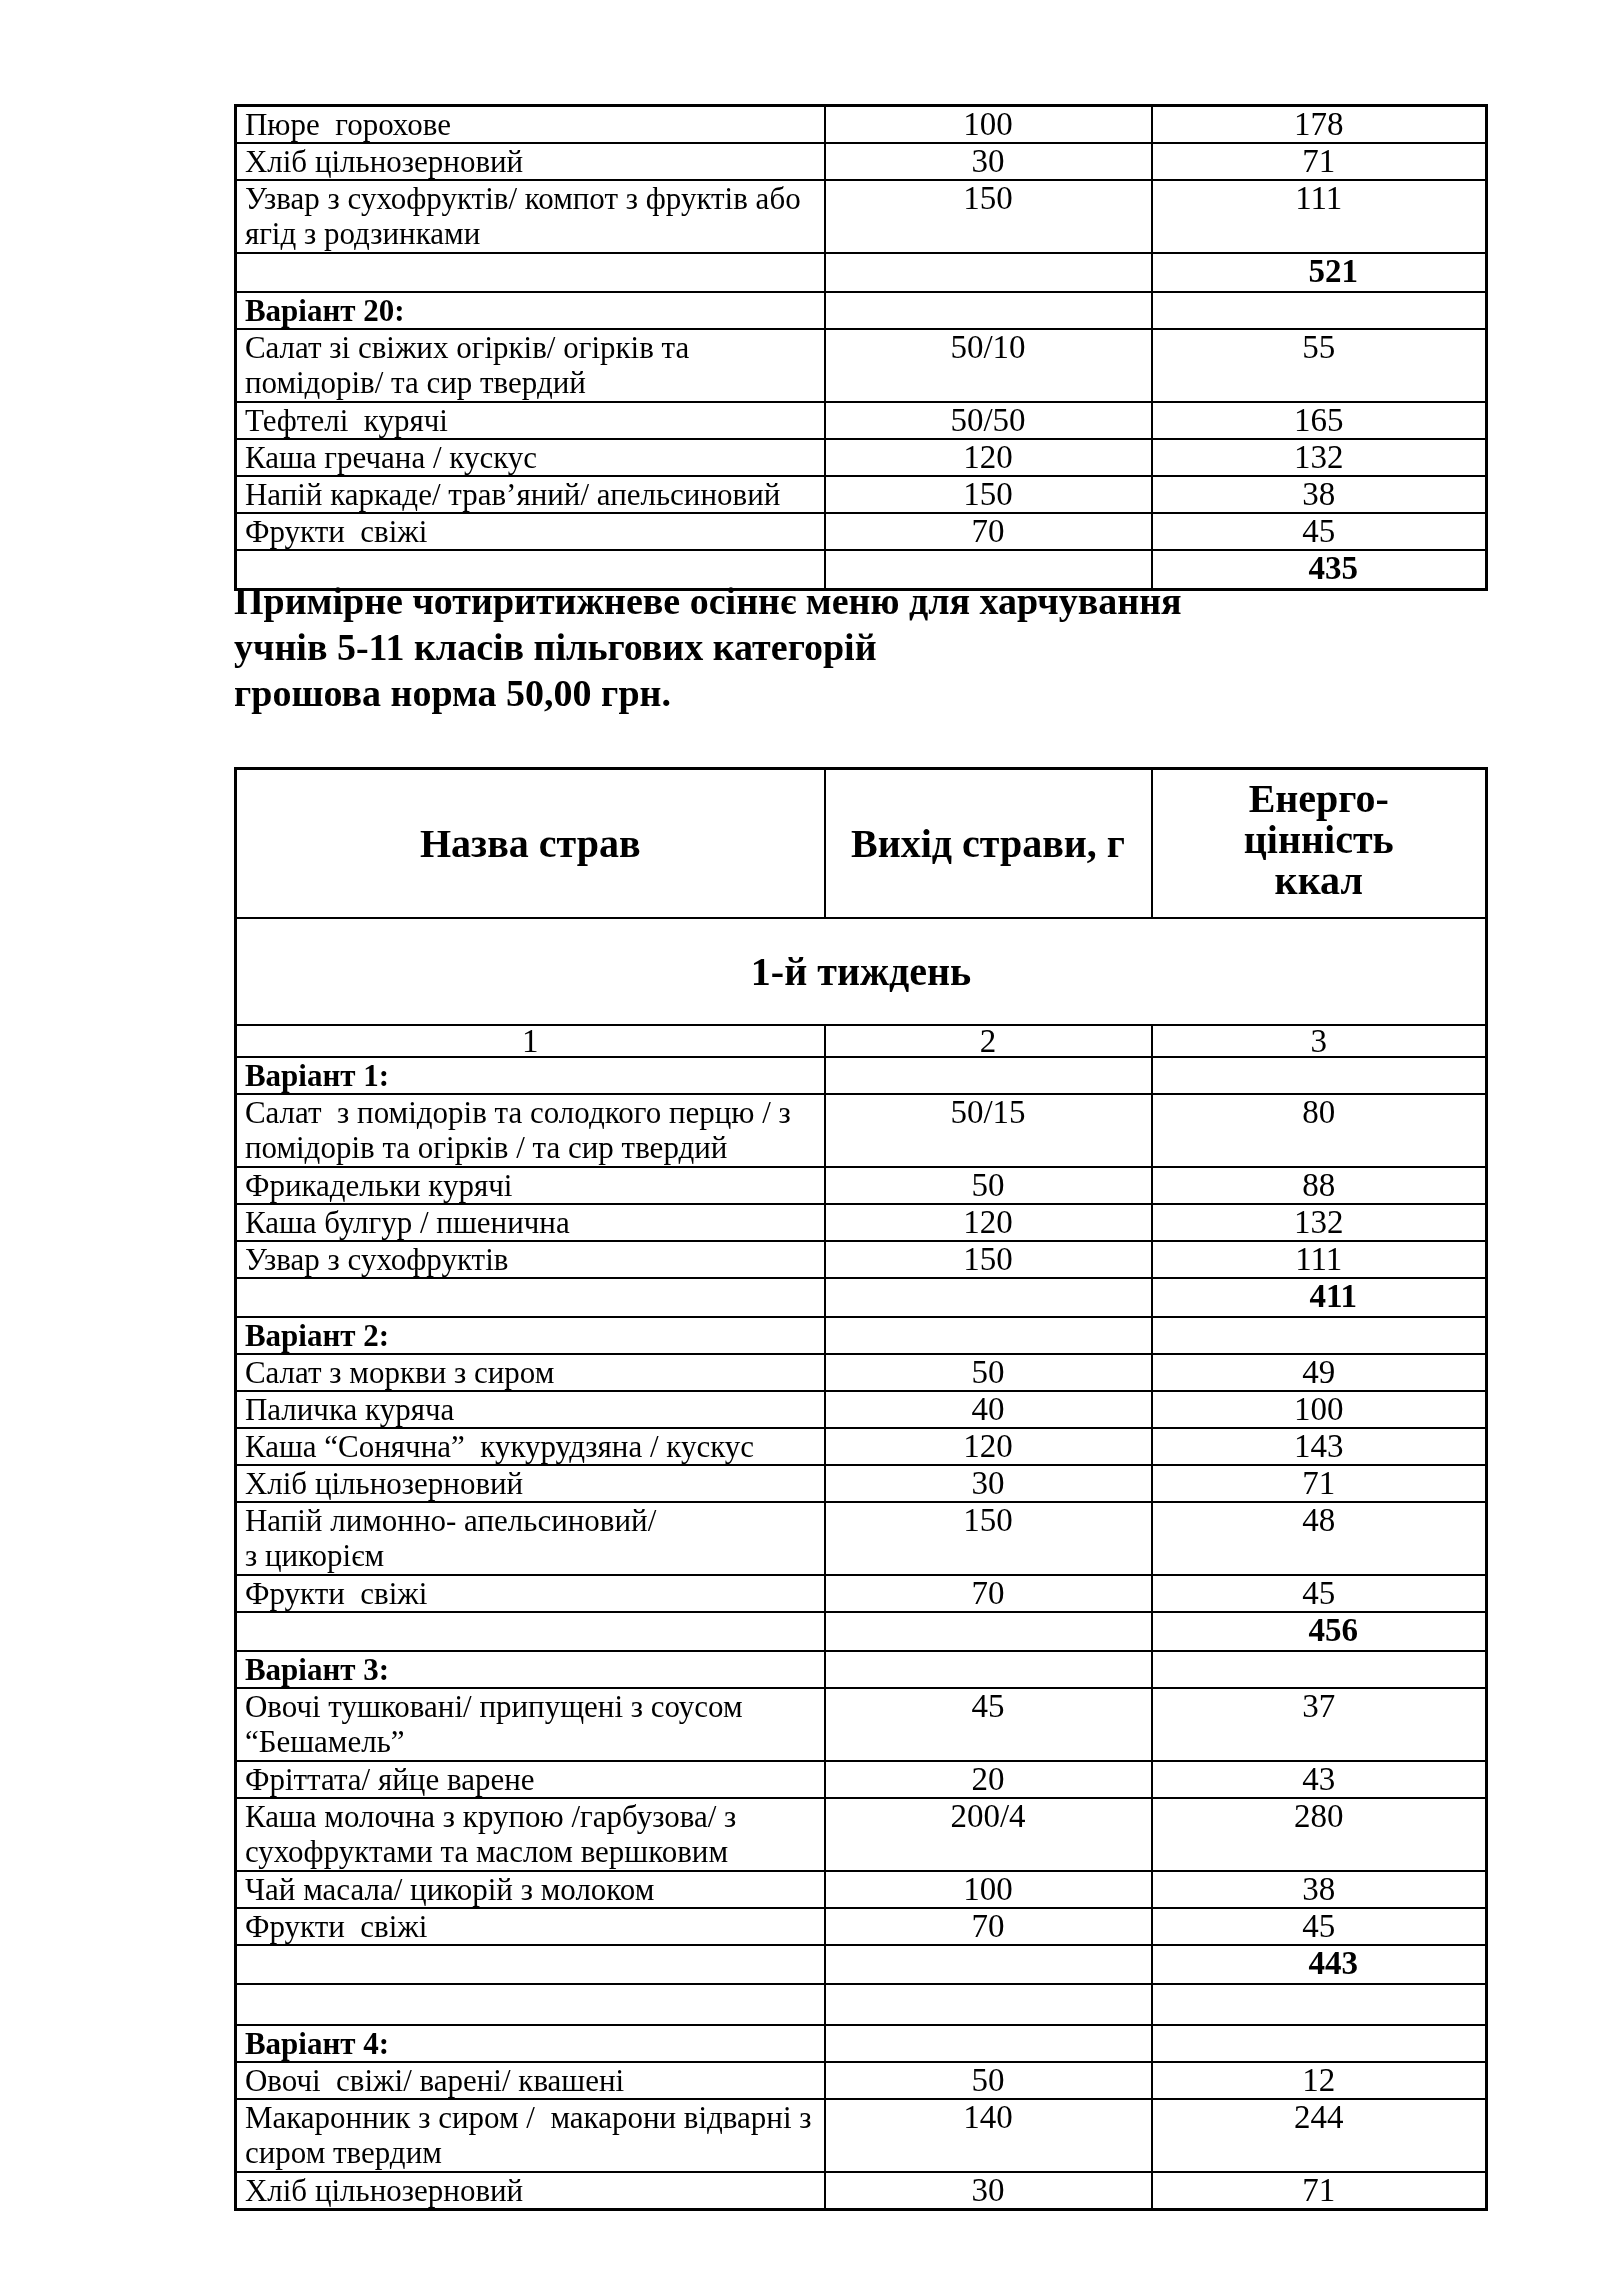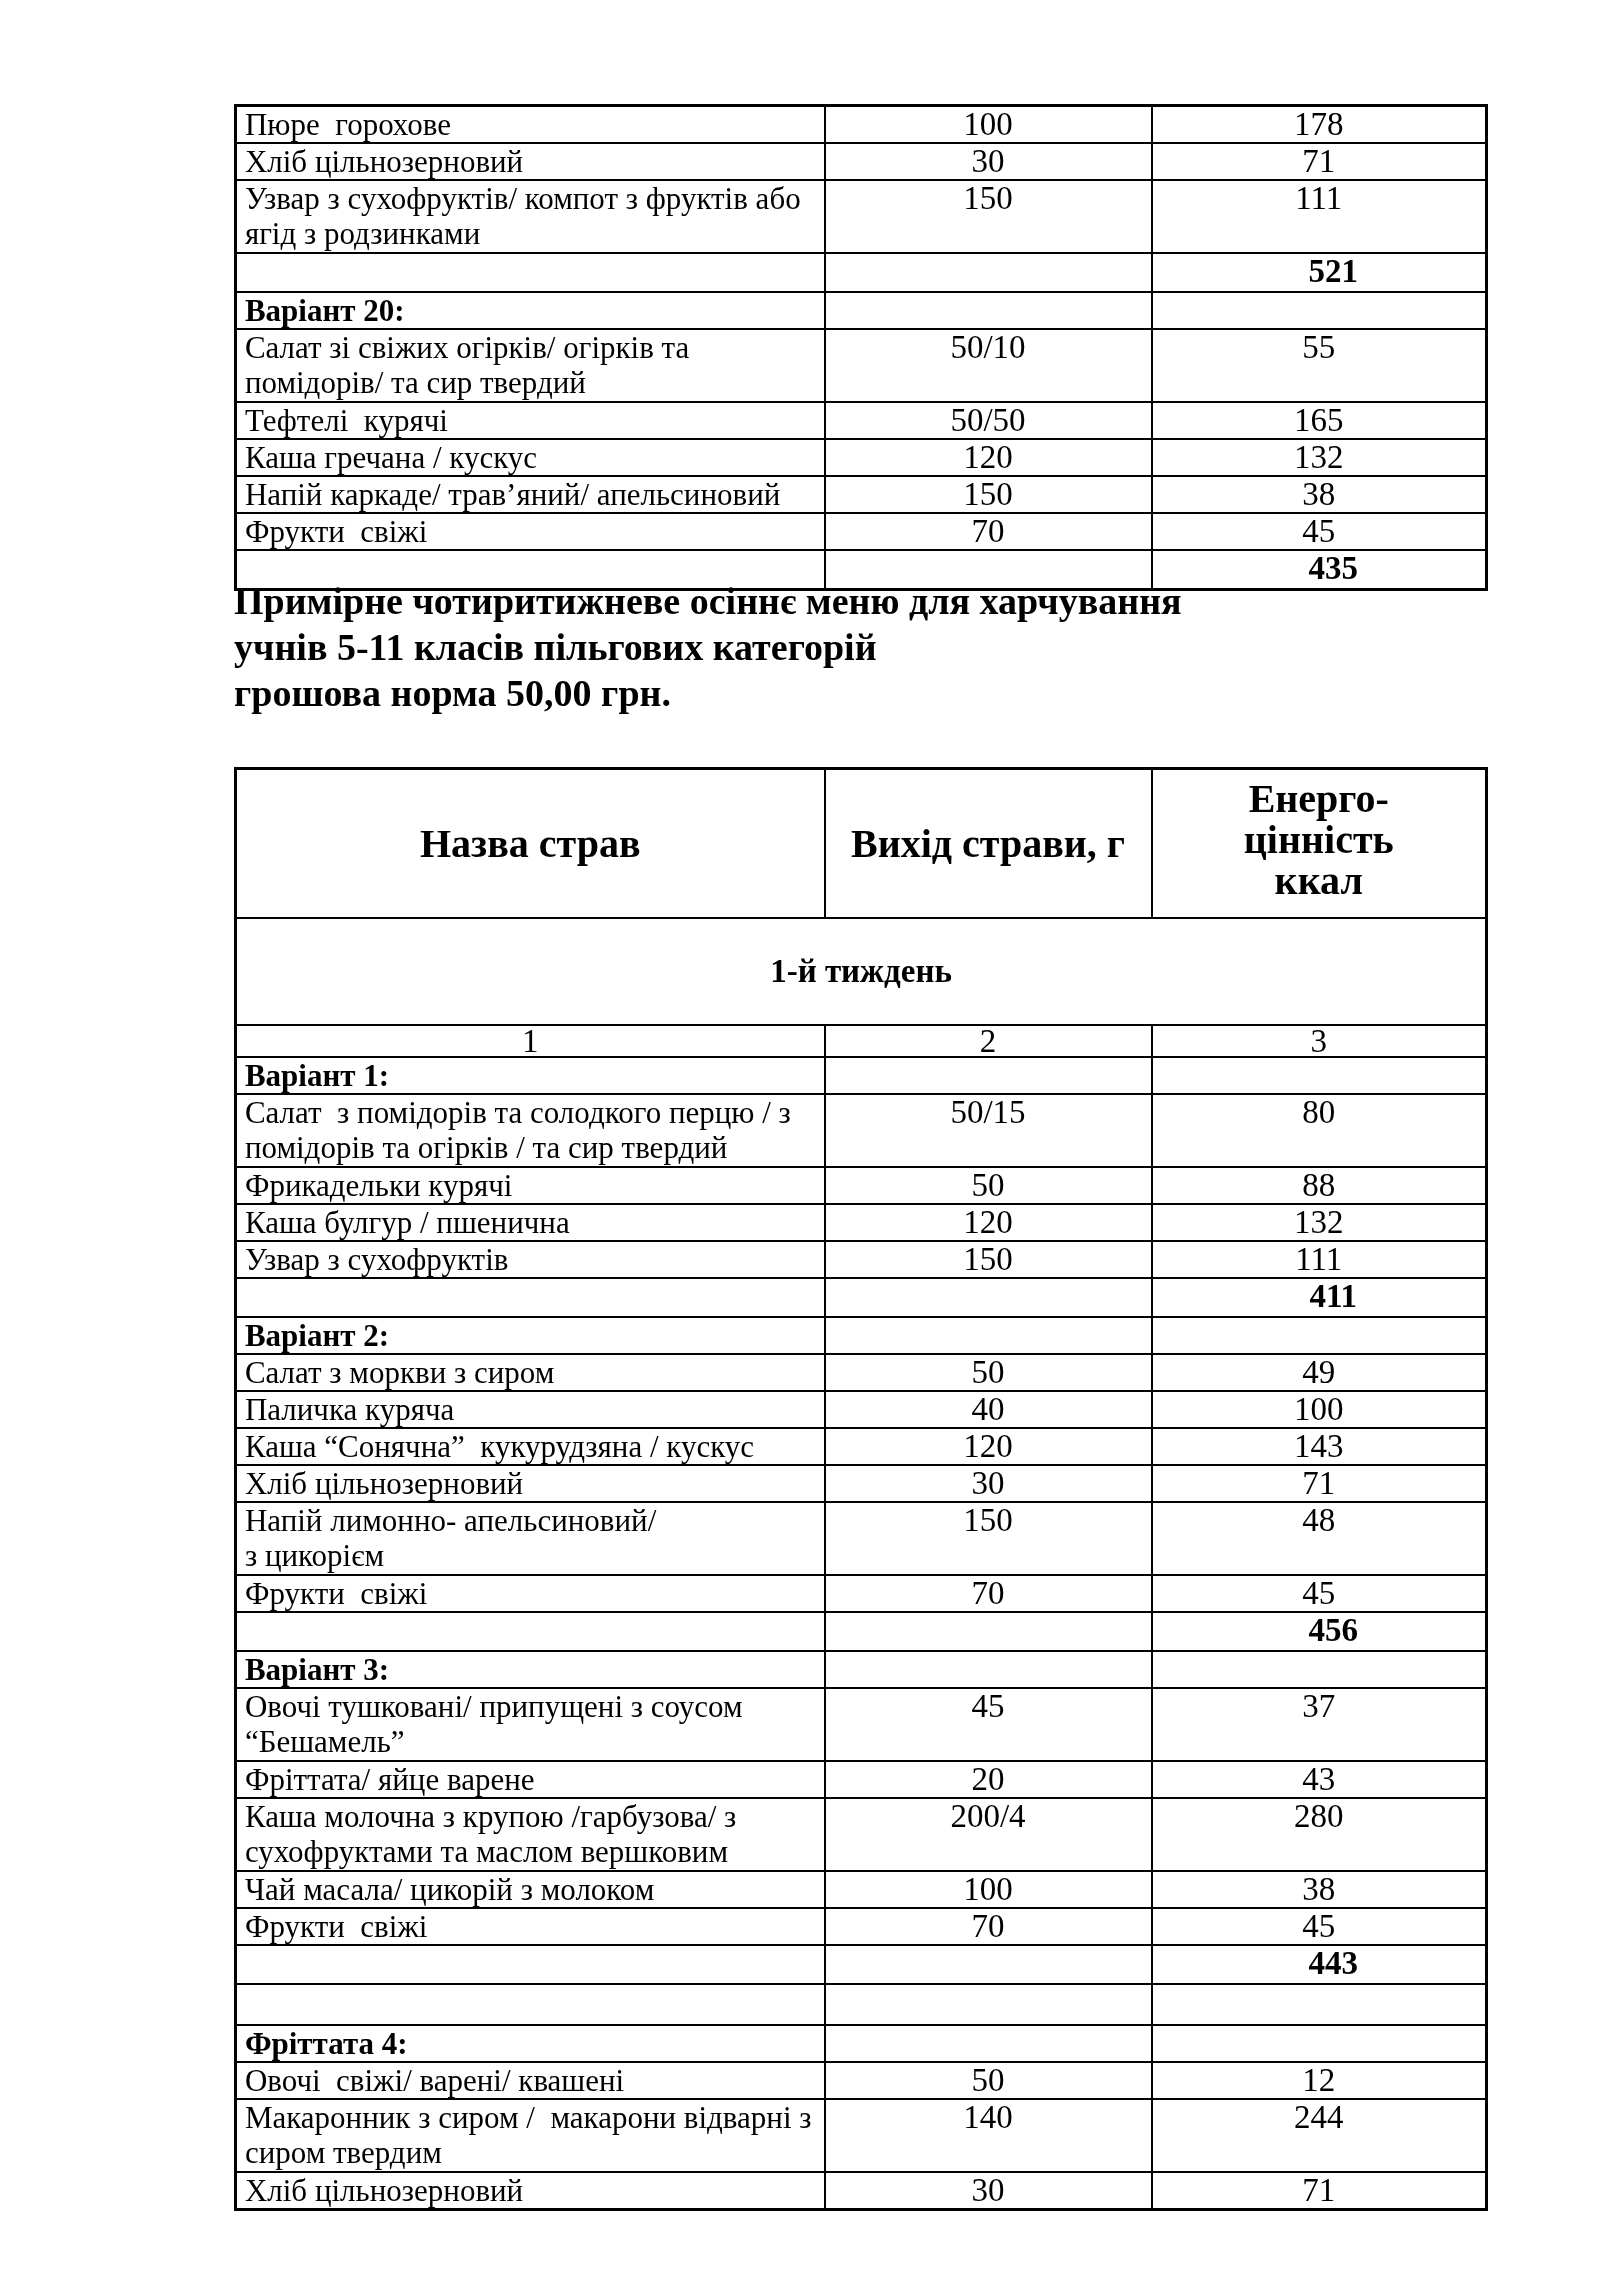--- a/index.html
+++ b/index.html
@@ -55,21 +55,21 @@
   tr.hdr td.energy {
     vertical-align: top;
     line-height: 41px;
     padding-top: 7.9px;
   }
   tr.week td {
     height: 105px;
     font-weight: bold;
     text-align: center;
     vertical-align: middle;
-    font-size: 33px;
+    font-size: 40px;
   }
   tr.nums td { height: 30px; line-height: 30px; text-align: center; }
   .title {
     position: absolute;
     left: 234px;
     top: 578px;
     width: 1250px;
     font-weight: bold;
     font-size: 38px;
     line-height: 46px;
@@ -283,21 +283,21 @@
       <td class="name"></td>
       <td class="num"></td>
       <td class="num">443</td>
     </tr>
     <tr class="r-empty">
       <td class="name"></td>
       <td class="num"></td>
       <td class="num"></td>
     </tr>
     <tr class="r-variant">
-      <td class="name">Фріттата 4:</td>
+      <td class="name">Варіант 4:</td>
       <td class="num"></td>
       <td class="num"></td>
     </tr>
     <tr class="h1">
       <td class="name">Овочі  свіжі/ варені/ квашені</td>
       <td class="num">50</td>
       <td class="num">12</td>
     </tr>
     <tr class="h2">
       <td class="name">Макаронник з сиром /  макарони відварні з

